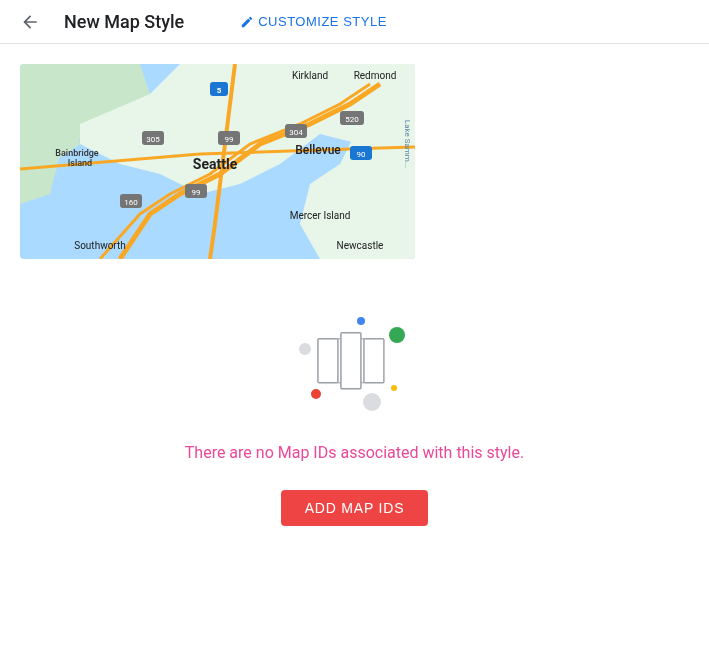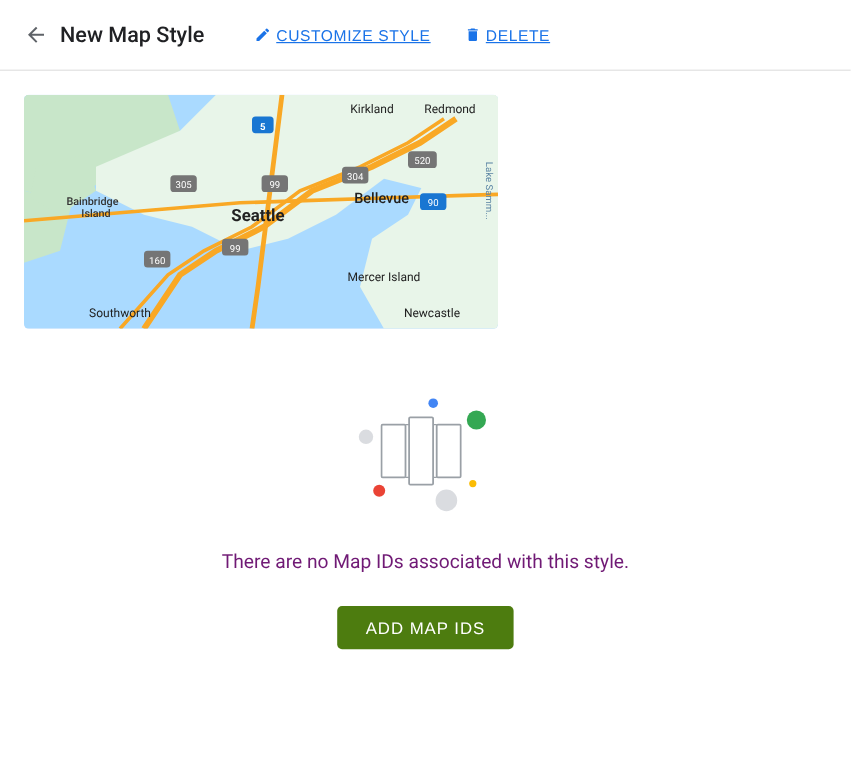--- a/index.html
+++ b/index.html
@@ -10,23 +10,23 @@
       height: 646px;
       overflow: hidden;
       position: relative;
     }
 
     
     .header {
       display: flex;
       align-items: center;
       padding: 0 16px;
-      height: 59px;
+      height: 44px;
       border-bottom: 1px solid #e0e0e0;
-      gap: 6px;
+      gap: 20px;
     }
     .back-btn {
       background: none;
       border: none;
       cursor: pointer;
       color: #5f6368;
       display: flex;
       align-items: center;
       padding: 4px;
     }
@@ -49,21 +49,20 @@
       background: none;
       border: none;
       cursor: pointer;
       color: #1a73e8;
       font-size: 13px;
       font-weight: 500;
       padding: 6px 12px;
       border-radius: 4px;
       text-transform: uppercase;
       letter-spacing: 0.5px;
-      text-decoration: underline;
     }
 
     
     .content {
       padding: 20px 20px;
     }
 
     
     .map-preview {
       width: 395px;
@@ -107,26 +106,26 @@
     
     .fold-map {
       position: absolute;
       top: 50%;
       left: 50%;
       transform: translate(-56%, -44%);
     }
 
     .empty-text {
       font-size: 16px;
-      color: #701a75;
+      color: #ec4899;
       margin-bottom: 28px;
       text-align: center;
     }
     .add-map-btn {
-      background: #4d7c0f;
+      background: #ef4444;
       color: #fff;
       border: none;
       border-radius: 4px;
       padding: 10px 24px;
       font-size: 14px;
       font-weight: 500;
       cursor: pointer;
       text-transform: uppercase;
       letter-spacing: 0.8px;
     }
@@ -146,26 +145,20 @@
 
     <button class="header-btn">
       <svg width="14" height="14" viewBox="0 0 24 24" fill="#1a73e8">
         <path d="M3 17.25V21h3.75L17.81 9.94l-3.75-3.75L3 17.25zM20.71 7.04c.39-.39.39-1.02 0-1.41l-2.34-2.34c-.39-.39-1.02-.39-1.41 0l-1.83 1.83 3.75 3.75 1.83-1.83z"></path>
       </svg>
       <span>CUSTOMIZE STYLE</span>
     </button>
 
 
 
-    <button class="header-btn">
-      <svg width="14" height="14" viewBox="0 0 24 24" fill="#1a73e8">
-        <path d="M6 19c0 1.1.9 2 2 2h8c1.1 0 2-.9 2-2V7H6v12zM19 4h-3.5l-1-1h-5l-1 1H5v2h14V4z"></path>
-      </svg>
-      <span>DELETE</span>
-    </button>
   </div>
 </div>
 
 <div class="content">
 
   <div class="map-preview">
     <svg class="map-svg" viewBox="0 0 395 195" xmlns="http://www.w3.org/2000/svg">
 
       <rect width="395" height="195" fill="#aadaff"></rect>
 

